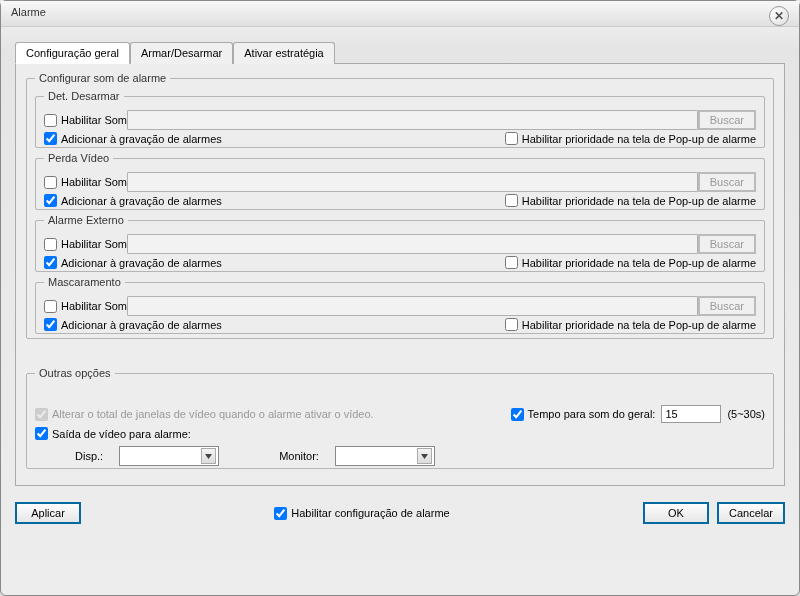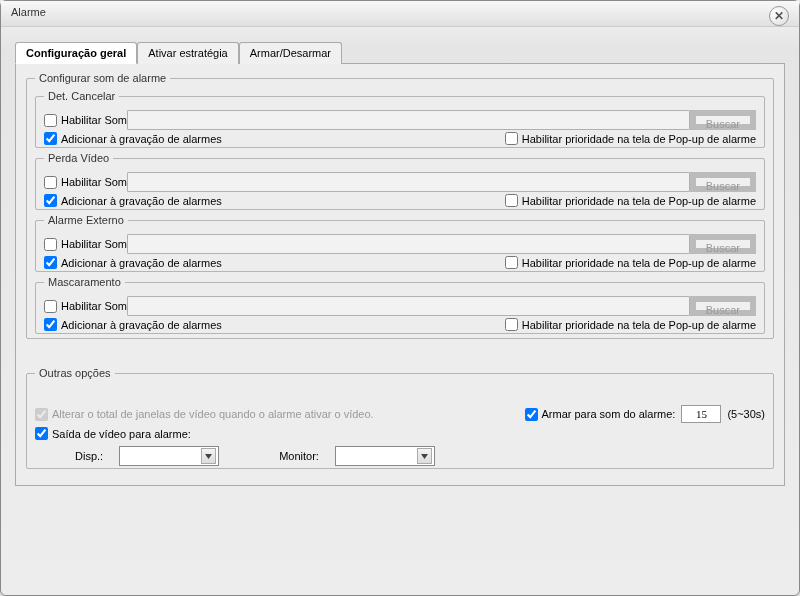--- a/index.html
+++ b/index.html
@@ -56,21 +56,20 @@
   border-top-left-radius: 3px;
   border-top-right-radius: 3px;
   cursor: pointer;
   position: relative;
   top: 1px;
 }
 .tab.active {
   background: #fff;
   border-bottom: 1px solid #fff;
   z-index: 2;
-  font-weight: bold;
 }
 .tab-body {
   border: 1px solid #aaa;
   border-top: none;
   padding: 8px 10px 10px 10px;
   background: #ededed;
 }
 fieldset {
   border: 1px solid #b5b5b5;
   border-radius: 2px;
@@ -115,21 +114,21 @@
   color: #888;
 }
 .pathbox {
   flex: 1;
   height: 20px;
   border: 1px solid #b0b0b0;
   background: #f2f2f2;
   border-radius: 1px;
 }
 .btn {
-  border: 6px solid #0369a1;
+  border: 2px solid #0369a1;
   background: linear-gradient(to bottom, #fdfdfd, #e6e6e6);
   padding: 2px 10px;
   font-size: 11px;
   cursor: pointer;
   min-width: 52px;
   height: 20px;
 }
 .btn:disabled {
   color: #999;
   border-color: #bbb;
@@ -173,31 +172,31 @@
   <div class="titlebar">
     <span class="titlebar-title">Alarme</span>
     <div class="close-btn">
       <span>✕</span>
     </div>
   </div>
 
   <div class="content">
     <div class="tabrow">
       <div class="tab active">Configuração geral</div>
+      <div class="tab">Armar/Desarmar</div>
       <div class="tab">Ativar estratégia</div>
-      <div class="tab">Armar/Desarmar</div>
     </div>
 
     <div class="tab-body">
 
       <fieldset>
         <legend>Configurar som de alarme</legend>
 
         <fieldset class="inner-fs">
-          <legend>Det. Cancelar</legend>
+          <legend>Det. Desarmar</legend>
           <div class="row sound-row">
             <label class="chk">
               <input type="checkbox" style="">
               <span>Habilitar Som</span>
             </label>
             <div class="pathbox"></div>
             <button class="btn" disabled="">Buscar</button>
           </div>
           <div class="row">
             <label class="chk">
@@ -287,23 +286,23 @@
         <legend>Outras opções</legend>
 
         <div class="row" style="margin-top:20px;">
           <label class="chk disabled-text">
             <input type="checkbox" checked="" disabled="" style="">
             <span>Alterar o total de janelas de vídeo quando o alarme ativar o vídeo.</span>
           </label>
           <div class="spacer"></div>
           <label class="chk">
             <input type="checkbox" checked="" style="">
-            <span>Armar para som do alarme:</span>
+            <span>Tempo para som do geral:</span>
           </label>
-          <input type="text" style="width: 40px; text-align: center; font-family: Liberation Serif, serif;" value="15">
+          <input type="text" style="width: 60px; text-align: left;" value="15">
           <span>(5~30s)</span>
         </div>
 
         <div class="row" style="margin-top:4px;">
           <label class="chk">
             <input type="checkbox" checked="" style="">
             <span>Saída de vídeo para alarme:</span>
           </label>
         </div>
 
@@ -324,13 +323,24 @@
                 </svg>
             </div>
           </div>
         </div>
 
       </fieldset>
 
     </div>
   </div>
 
+  <div class="footer">
+    <button class="btn wide">Aplicar</button>
+    <div class="fspacer"></div>
+    <label class="chk">
+      <input type="checkbox" checked="" style="">
+      <span>Habilitar configuração de alarme</span>
+    </label>
+    <div class="fspacer"></div>
+    <button class="btn wide">OK</button>
+    <button class="btn wide">Cancelar</button>
+  </div>
 </div>
 
 </body></html>

